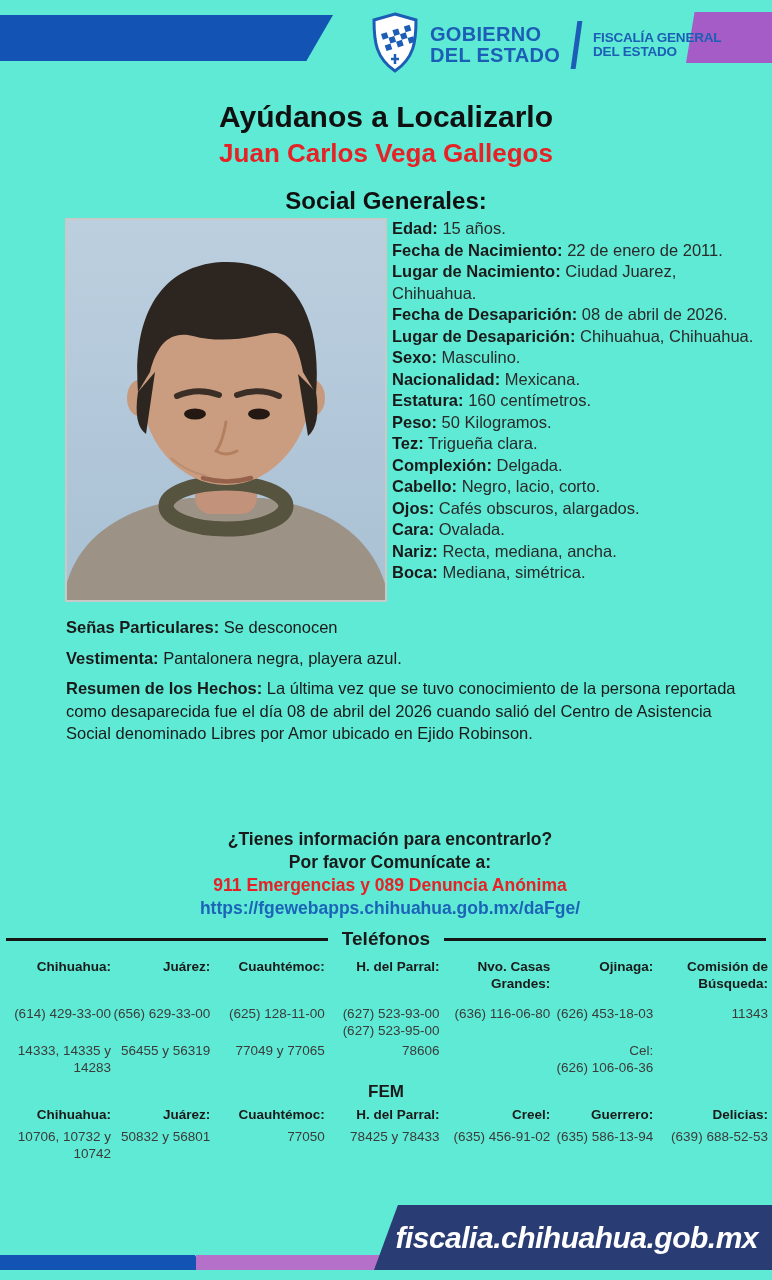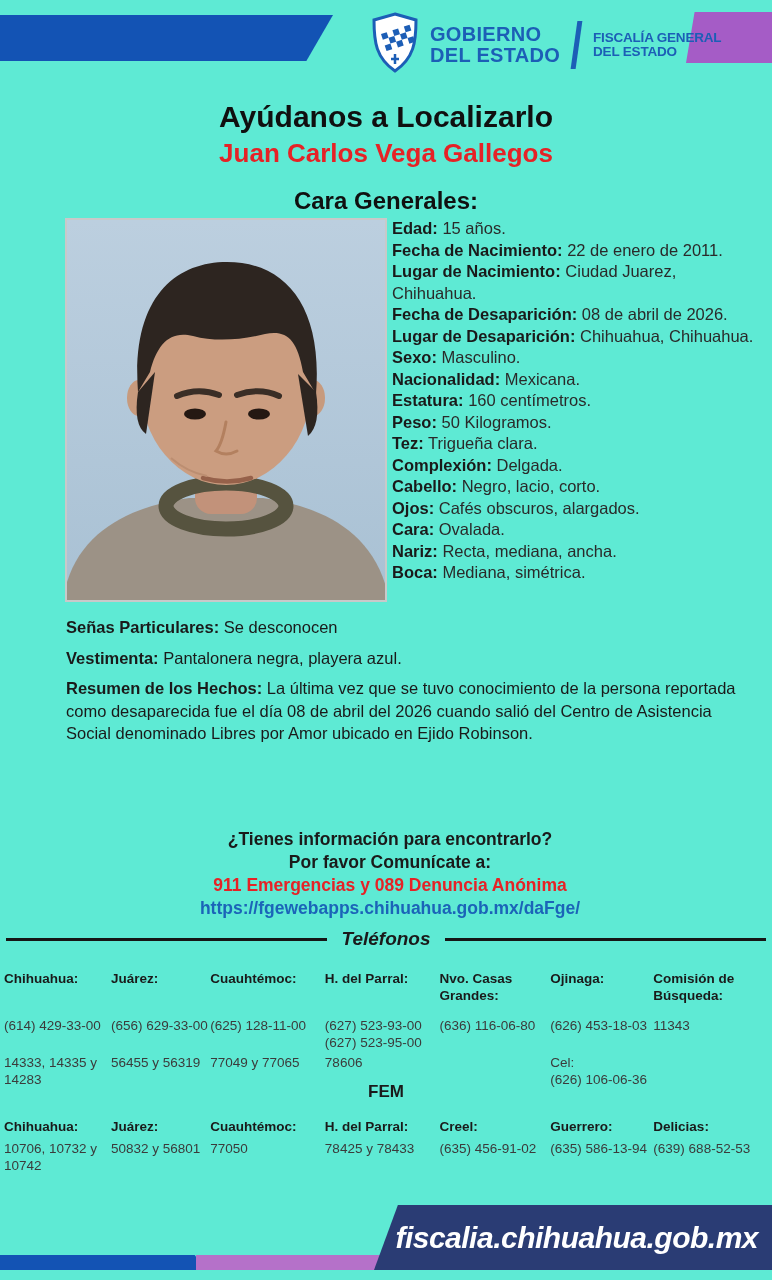--- a/index.html
+++ b/index.html
@@ -38,24 +38,24 @@
 
   
   .contact{position:absolute;left:4px;top:828px;width:100%;text-align:center;
            font-size:17.5px;font-weight:bold;line-height:23px;}
   .contact .red{color:#e62226;}
   .contact .link{color:#1b64b8;}
 
   
   .tel-head{position:absolute;left:6px;top:928px;width:760px;display:flex;align-items:center;gap:14px;}
   .tel-head .rule{flex:1;height:3px;background:#161616;}
-  .tel-head .ttl{font-size:19px;font-weight:bold;font-style:italic;}
+  .tel-head .ttl{font-size:19px;font-weight:bold;}
   .grid7{position:absolute;left:4px;width:764px;display:grid;
          grid-template-columns:14% 13% 15% 15% 14.5% 13.5% 15%;}
-  .grid7 div{text-align:left;white-space:pre-line;margin-top:12px;}
+  .grid7 div{text-align:right;white-space:pre-line;}
   .hdr-row{top:958px;font-weight:bold;font-size:13.5px;line-height:17px;}
   .num-row1{top:1005px;font-size:13.5px;line-height:17px;color:#3b3b3b;}
   .num-row2{top:1042px;font-size:13.5px;line-height:17px;color:#3b3b3b;}
   .fem-title{position:absolute;left:0;top:1082px;width:100%;text-align:center;
              font-size:17px;font-weight:bold;}
   .fem-hdr{top:1106px;font-weight:bold;font-size:13.5px;line-height:17px;}
   .fem-row{top:1128px;font-size:13.5px;line-height:17px;color:#3b3b3b;}
   .camargo-l{position:absolute;left:0;top:1163px;width:100%;text-align:center;
              font-weight:bold;font-size:14px;}
   .camargo-v{position:absolute;left:0;top:1185px;width:100%;text-align:center;
@@ -102,21 +102,21 @@
     </div>
     <div class="logo-divider"></div>
     <div class="fge-text">
       <div>FISCALÍA GENERAL</div>
       <div>DEL ESTADO</div>
     </div>
   </div>
 
   <div class="t-help">Ayúdanos a Localizarlo</div>
   <div class="t-name">Juan Carlos Vega Gallegos</div>
-  <div class="t-datos">Cara Generales:</div>
+  <div class="t-datos">Social Generales:</div>
 
   <div class="photo-frame">
     <svg width="318" height="380" viewBox="0 0 318 380">
       <defs>
         <linearGradient id="bg" x1="0" y1="0" x2="0" y2="1">
           <stop offset="0" stop-color="#bccfdf"></stop>
             <stop offset="1" stop-color="#a9c1d4"></stop>
         </linearGradient>
       </defs>
       <rect width="318" height="380" fill="url(#bg)"></rect>

